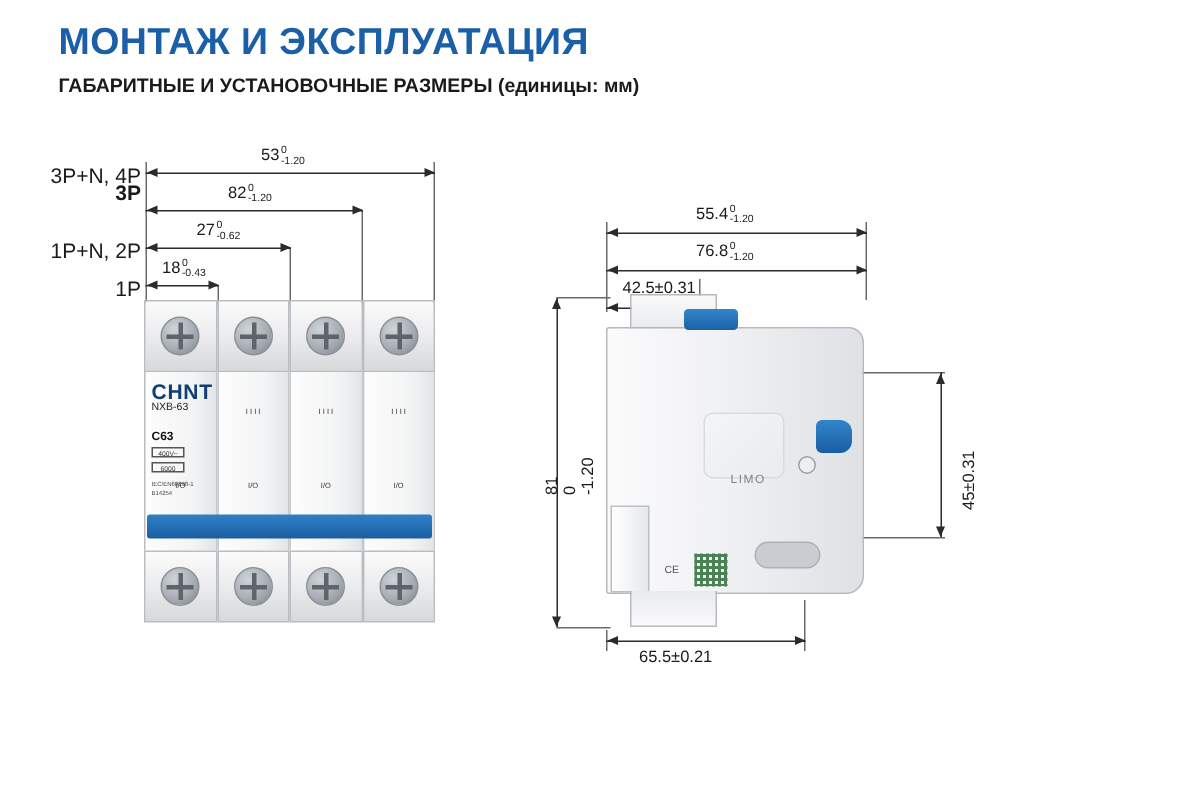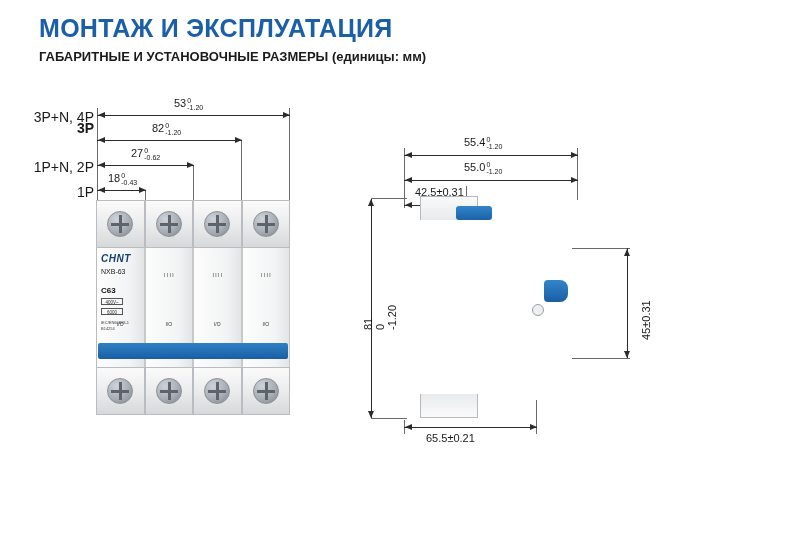--- a/index.html
+++ b/index.html
@@ -175,25 +175,24 @@
     left: 2px;
     bottom: 8px;
     width: 190px;
     height: 16px;
     background: linear-gradient(180deg,#2f80c6 0%,#1a5ea3 100%);
     border-radius: 2px;
   }
   .brand {
     position: absolute;
     left: 4px; top: 5px;
-    font-size: 10px;
+    font-size: 14px;
     font-weight: bold;
     color: #123f73;
     letter-spacing: 0.5px;
-    font-style: italic;
   }
   .model {
     position: absolute;
     left: 4px; top: 19px;
     font-size: 7px;
     color: #222;
     line-height: 9px;
   }
   .rating {
     position: absolute;
@@ -469,21 +468,21 @@
     <div class="arrow-l" style="left:405px; top:152px;"></div>
     <div class="arrow-r" style="left:571px; top:152px;"></div>
     <div class="dim-label" style="left:464px; top:136px;">
       <span>55.4</span><span class="tolbox"><span style="display:block">0</span><span style="display:block">-1.20</span></span>
     </div>
 
     <div class="dim-line" style="left:404px; top:180px; width:174px;"></div>
     <div class="arrow-l" style="left:405px; top:177px;"></div>
     <div class="arrow-r" style="left:571px; top:177px;"></div>
     <div class="dim-label" style="left:464px; top:161px;">
-      <span>55.0</span><span class="tolbox"><span style="display:block">0</span><span style="display:block">-1.20</span></span>
+      <span>76.8</span><span class="tolbox"><span style="display:block">0</span><span style="display:block">-1.20</span></span>
     </div>
 
     <div class="dim-line" style="left:404px; top:205px; width:63px;"></div>
     <div class="arrow-l" style="left:405px; top:202px;"></div>
     <div class="arrow-r" style="left:460px; top:202px;"></div>
     <div class="dim-label" style="left:415px; top:186px;">42.5±0.31</div>
 
     <div class="dim-vline" style="left:371px; top:198px; height:220px;"></div>
     <div class="arrow-u" style="left:368px; top:199px;"></div>
     <div class="arrow-d" style="left:368px; top:411px;"></div>
@@ -498,20 +497,28 @@
     <div class="arrow-d" style="left:624px; top:351px;"></div>
     <div class="vert-label" style="left:640px; top:340px;">45±0.31</div>
 
     <div class="dim-line" style="left:404px; top:427px; width:133px;"></div>
     <div class="arrow-l" style="left:405px; top:424px;"></div>
     <div class="arrow-r" style="left:530px; top:424px;"></div>
     <div class="dim-label" style="left:426px; top:432px;">65.5±0.21</div>
 
     <div class="side">
       <div class="side-top-lug"></div>
+      <div class="side-shell">
+        <div class="emboss"></div>
+        <div class="side-logo">LIMO</div>
+        <div class="qr"></div>
+        <div class="ce">CE</div>
+        <div class="side-slot"></div>
+        <div class="side-din"></div>
+      </div>
       <div class="side-lever"></div>
       <div class="side-knob"></div>
       <div class="side-pivot"></div>
       <div class="side-bot-lug"></div>
     </div>
   </div>
 
 </div>
 
 </body></html>

